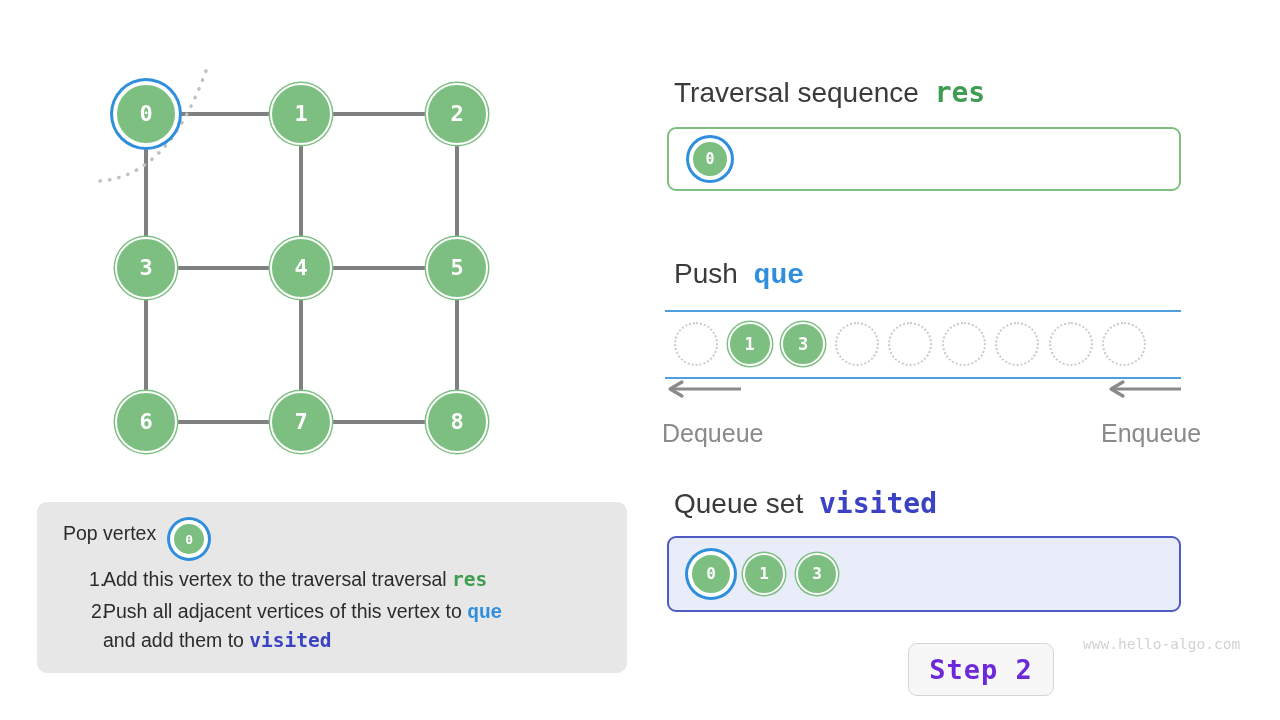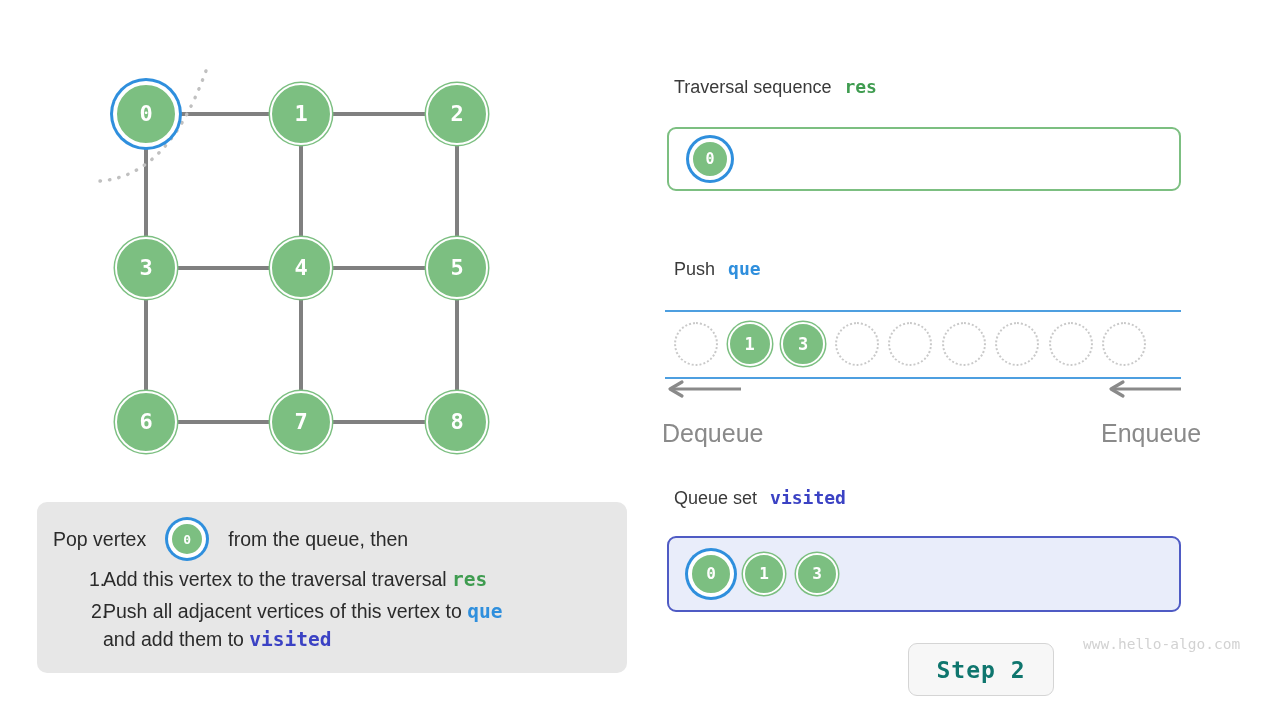--- a/index.html
+++ b/index.html
@@ -29,43 +29,43 @@
   #graph{position:absolute;left:0;top:0;width:640px;height:500px;}
   #graph svg{position:absolute;left:0;top:0;}
   .g-node{width:62px;height:62px;font-size:22px;}
 
   
   #infobox{
     position:absolute;left:37px;top:502px;width:590px;height:171px;
     background:#e7e7e7;border-radius:10px;box-sizing:border-box;
   }
   .info-line1{
-    position:absolute;left:16px;top:20px;right:16px;
-    font-size:19.5px;color:#2b2b2b;display:flex;align-items:center;white-space:nowrap;gap:8px;
+    position:absolute;left:26px;top:20px;right:16px;
+    font-size:19.5px;color:#2b2b2b;display:flex;white-space:nowrap;
   }
   .inline-node{
     position:relative;display:inline-block;width:34px;height:34px;
     margin:0 16px;flex:0 0 auto;
   }
   .inline-node .node{left:0;top:0;width:34px;height:34px;font-size:13px;}
   .ol{margin:0;padding:0;position:absolute;left:26px;top:64px;right:18px;list-style:none;}
   .ol li{
     font-size:19.5px;color:#2b2b2b;line-height:1.38;
     padding-left:40px;position:relative;margin-bottom:4px;
   }
   .ol li .num{position:absolute;left:26px;top:0;}
   .ol li .num.a{left:28px;}
   code,.mono{font-family:"DejaVu Sans Mono","Liberation Mono",monospace;font-weight:700;}
   .c-green{color:#3f9c50;}
-  .c-blue{color:#2f8fdd;}
+  .c-blue{color:#2f8fdd;font-family:Liberation Mono, monospace;}
   .c-indigo{color:#3b42c4;}
 
   
   .panel-title{
-    position:absolute;font-size:18px;color:#3a3a3a;white-space:nowrap;text-align:right;
+    position:absolute;font-size:28px;color:#3a3a3a;white-space:nowrap;text-align:right;
   }
   #res-title{left:674px;top:76px;}
   #que-title{left:674px;top:258px;}
   #vis-title{left:674px;top:487px;}
 
   #res-box{
     position:absolute;left:667px;top:127px;width:514px;height:64px;
     border:2px solid #7cbf81;border-radius:9px;box-sizing:border-box;background:#fff;
   }
   #res-box .node{width:38px;height:38px;font-size:15px;left:22px;top:11px;}
@@ -84,21 +84,21 @@
     position:absolute;left:667px;top:536px;width:514px;height:76px;
     border:2px solid #4f5bc4;border-radius:9px;box-sizing:border-box;background:#e9edfa;
   }
   #vis-box .node{width:42px;height:42px;font-size:16px;top:15px;}
 
   #step-badge{
     position:absolute;left:908px;top:643px;width:146px;height:53px;
     background:#f7f7f7;border:1.5px solid #d5d5d5;border-radius:9px;box-sizing:border-box;
     display:flex;align-items:center;justify-content:center;
     font-family:"DejaVu Sans Mono","Liberation Mono",monospace;font-weight:700;
-    font-size:23px;color:#0f766e;letter-spacing:1px;text-align:center;
+    font-size:27px;color:#6d28d9;letter-spacing:1px;text-align:center;
   }
   #watermark{
     position:absolute;left:1072px;top:636px;
     font-family:"DejaVu Sans Mono","Liberation Mono",monospace;
     font-size:14.5px;color:#d2d2d2;white-space:nowrap;margin-left:11px;
   }
 </style>
 </head>
 <body>
 
@@ -134,21 +134,20 @@
         <div class="node g-node outlined" style="left: 426px; top: 391px;">8</div>
       </div>
   </div>
 
   <div id="infobox">
     <div class="info-line1">
       <span>Pop vertex</span>
       <span class="inline-node">
         <span class="node hl">0</span>
       </span>
-      <span>from the queue, then</span>
     </div>
     <ul class="ol">
       <li>
         <span class="num">1.</span><span>Add this vertex to the traversal traversal </span><code class="mono c-green">res</code>
       </li>
       <li>
         <span class="num a">2.</span><span>Push all adjacent vertices of this vertex to </span><code class="mono c-blue">que</code><br><span>and add them to </span><code class="mono c-indigo">visited</code>
       </li>
     </ul>
   </div>

